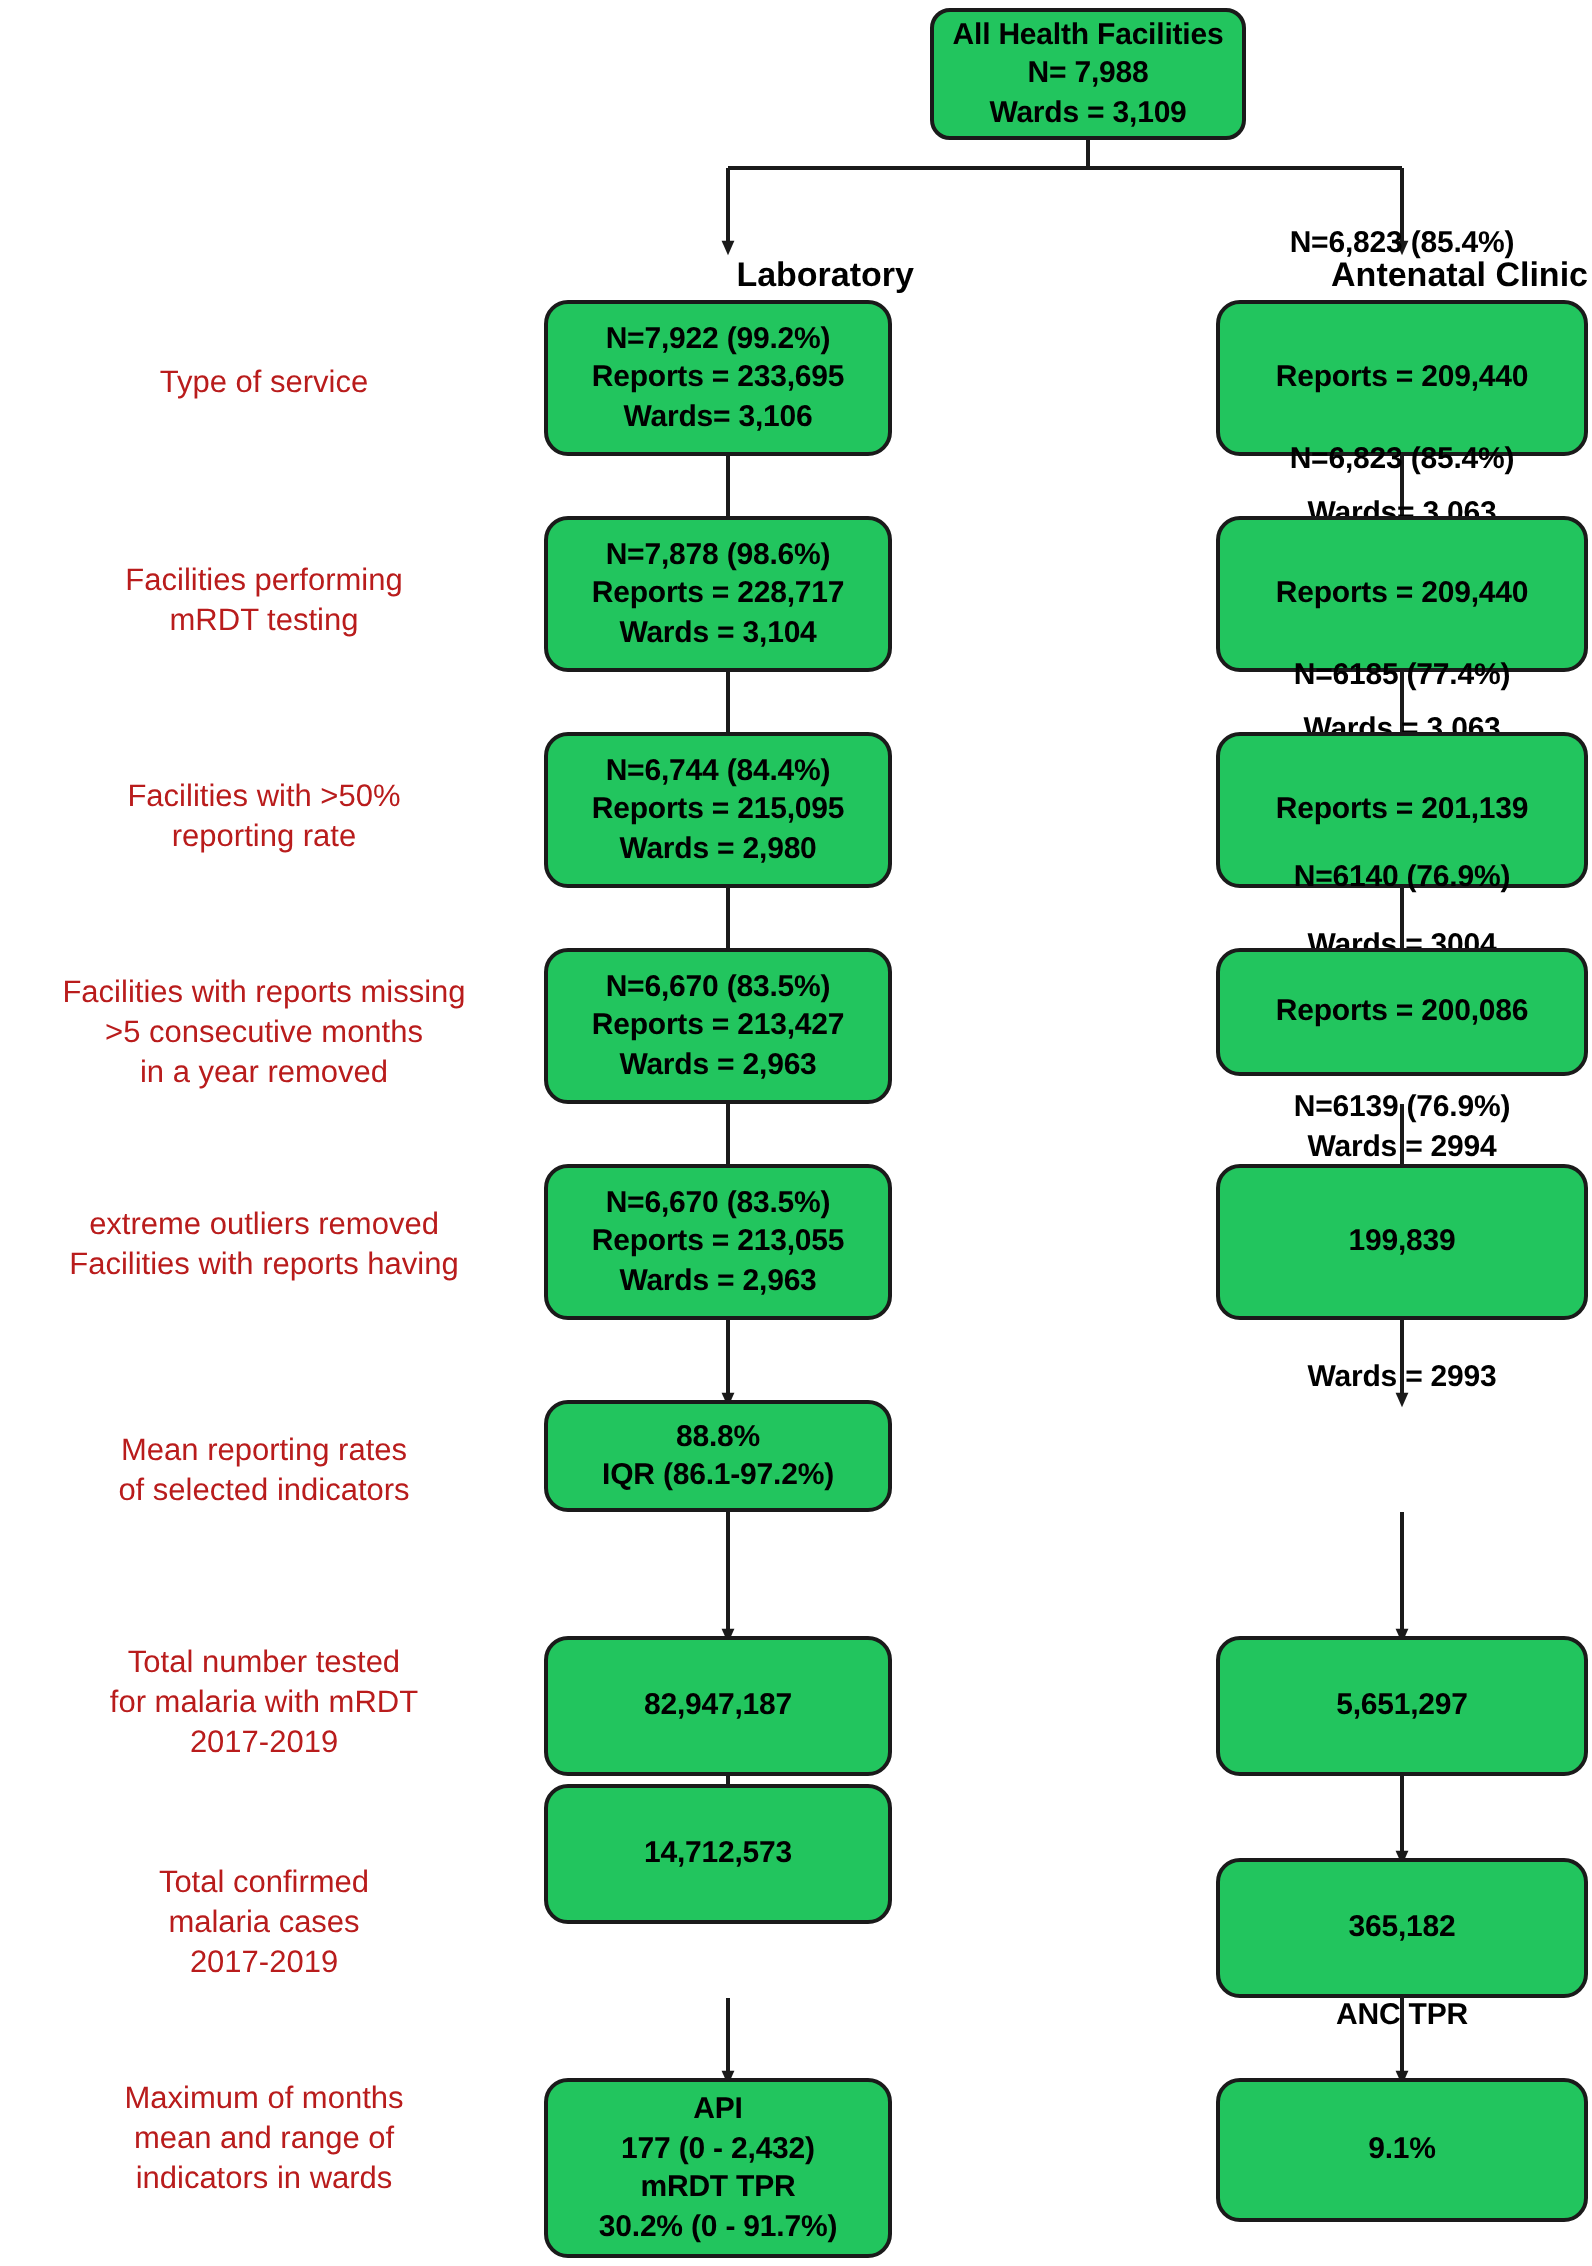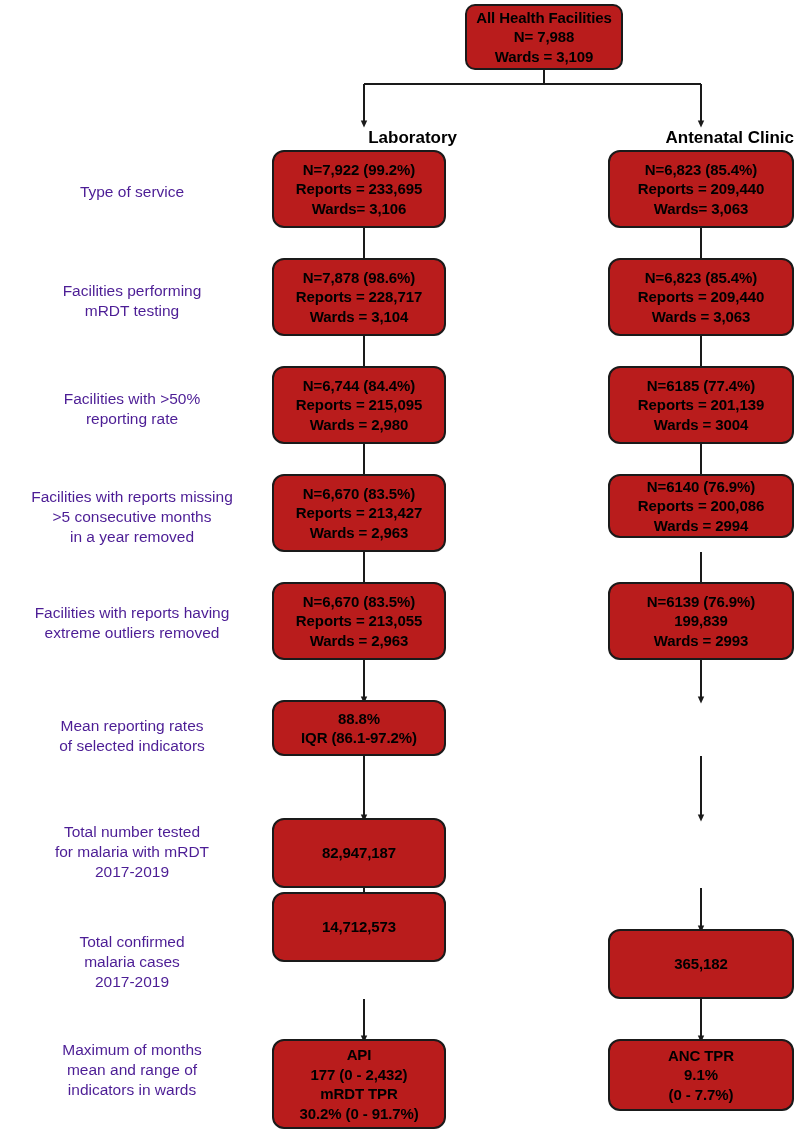--- a/index.html
+++ b/index.html
@@ -28,21 +28,21 @@
     width: 796px;
     height: 1133px;
     pointer-events: none;
   }
   
   .node {
     position: absolute;
     box-sizing: border-box;
     border: 2px solid #1a1a1a;
     border-radius: 12px;
-    background: #b91c1c;
+    background: #22c55e;
     display: flex;
     flex-direction: column;
     align-items: center;
     justify-content: center;
     font-weight: bold;
     font-size: 15px;
     line-height: 1.30;
     text-align: center;
     letter-spacing: -0.1px;
   }
@@ -69,26 +69,26 @@
 
   
   .row-label {
     position: absolute;
     left: 0px;
     width: 264px;
     text-align: center;
     font-size: 15.5px;
     line-height: 1.28;
     font-weight: normal;
-    color: #4c1d95;
+    color: #b91c1c;
   }
 
   
   .box-lab { left: 272px; width: 174px; }
-  .box-anc { left: 608px; width: 186px; }
+  .box-anc { left: 608px; width: 186px; gap: 48px; }
 </style>
 </head>
 <body>
 
 <div id="flow">
 
   <svg class="connectors" viewBox="0 0 796 1133" width="796" height="1133" aria-hidden="true">
     <defs>
       <marker id="arrow" markerWidth="9" markerHeight="9" refX="4.2" refY="4" orient="auto" markerUnits="userSpaceOnUse">
         <path d="M0.6,0.8 L7.8,4 L0.6,7.2 z" fill="#1a1a1a"></path>
@@ -184,22 +184,22 @@
     <span class="ln">Reports = 213,427</span>
     <span class="ln">Wards = 2,963</span>
   </div>
   <div class="node box-anc" style="top:474px;height:64px">
     <span class="ln">N=6140 (76.9%)</span>
     <span class="ln">Reports = 200,086</span>
     <span class="ln">Wards = 2994</span>
   </div>
 
   <div class="row-label" style="top:603px">
+    <div>extreme outliers removed</div>
     <div>Facilities with reports having</div>
-    <div>extreme outliers removed</div>
   </div>
   <div class="node box-lab" style="top:582px;height:78px">
     <span class="ln">N=6,670 (83.5%)</span>
     <span class="ln">Reports = 213,055</span>
     <span class="ln">Wards = 2,963</span>
   </div>
   <div class="node box-anc" style="top:582px;height:78px">
     <span class="ln">N=6139 (76.9%)</span>
     <span class="ln">199,839</span>
     <span class="ln">Wards = 2993</span>
@@ -214,20 +214,23 @@
     <span class="ln">IQR (86.1-97.2%)</span>
   </div>
 
   <div class="row-label" style="top:822px">
     <div>Total number tested</div>
     <div>for malaria with mRDT</div>
     <div>2017-2019</div>
   </div>
   <div class="node box-lab" style="top:818px;height:70px">
     <span class="ln">82,947,187</span>
+  </div>
+  <div class="node box-anc" style="top:818px;height:70px">
+    <span class="ln">5,651,297</span>
   </div>
 
   <div class="row-label" style="top:932px">
     <div>Total confirmed</div>
     <div>malaria cases</div>
     <div>2017-2019</div>
   </div>
   <div class="node box-lab" style="top:892px;height:70px">
     <span class="ln">14,712,573</span>
   </div>

